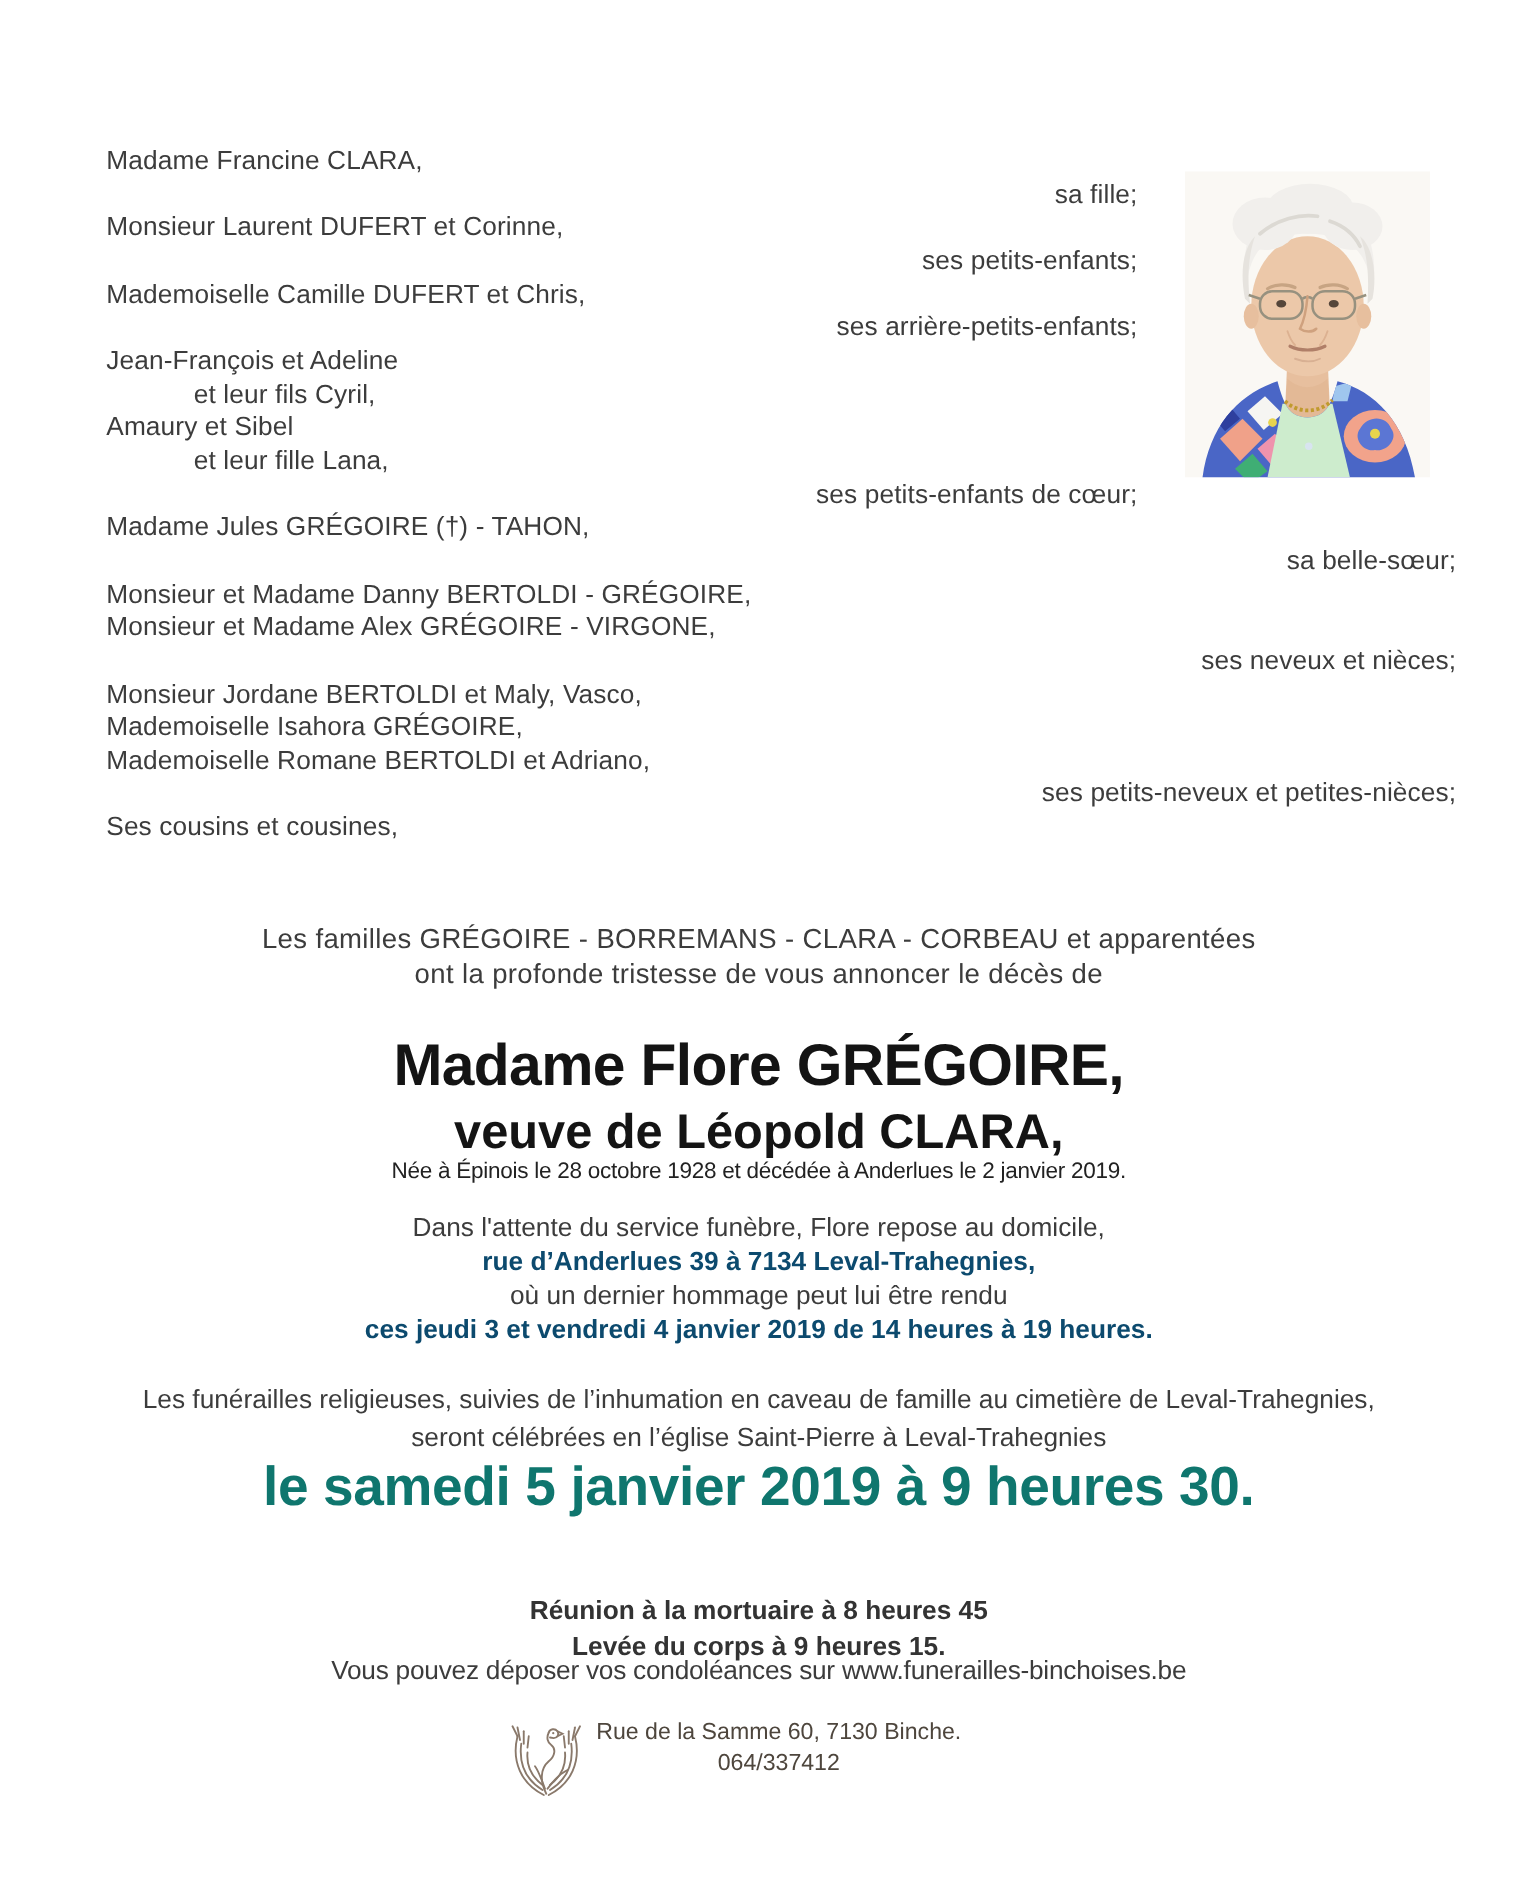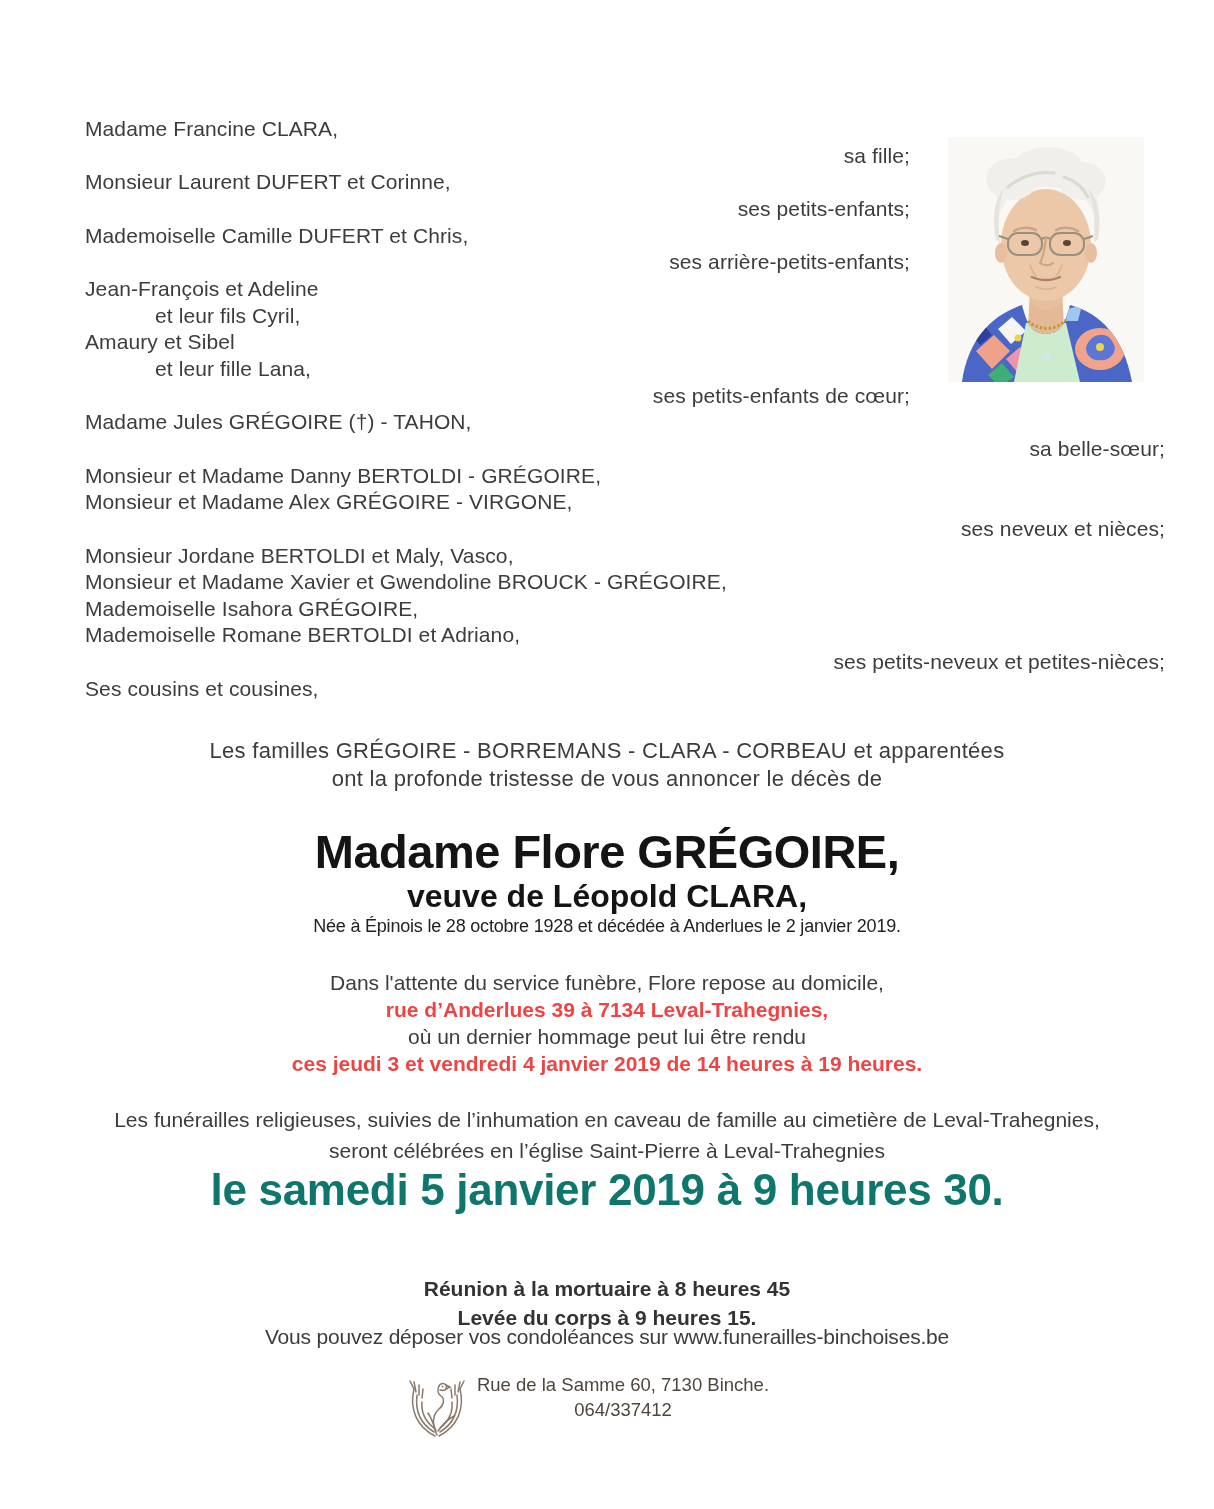--- a/index.html
+++ b/index.html
@@ -15,25 +15,25 @@
   .ln.rf{text-align:right;}
   .ln.ind{padding-left:70px;}
   
   .photo{position:absolute;left:948px;top:137px;width:196px;height:245px;}
   .photo svg{display:block;width:100%;height:100%;}
   
   .families{position:absolute;top:737px;left:0;width:100%;text-align:center;
     font-size:22px;line-height:28px;letter-spacing:0.3px;}
   .deceased{position:absolute;top:826px;left:0;width:100%;text-align:center;color:#141414;}
   .deceased h1{margin:0;font-size:47px;line-height:52px;font-weight:bold;letter-spacing:-0.5px;}
-  .deceased h2{margin:2px 0 0;font-size:32px;line-height:32px;font-weight:bold;}
+  .deceased h2{margin:12px 0 0;font-size:39px;line-height:32px;font-weight:bold;}
   .deceased .bd{margin-top:3px;font-size:18px;line-height:22px;color:#222222;letter-spacing:-0.2px;}
   .service{position:absolute;top:969px;left:0;width:100%;text-align:center;
     font-size:21px;line-height:27px;}
-  .service .b{font-weight:bold;color:#ef4444;}
+  .service .b{font-weight:bold;color:#0c4a6e;}
   .funeral{position:absolute;top:1104px;left:0;width:100%;text-align:center;
     font-size:21px;line-height:31px;}
   .funeral .date{font-size:44px;line-height:40px;font-weight:600;margin-top:4px;
     color:#0f766e;letter-spacing:-0.3px;}
   .schedule{position:absolute;top:1274px;left:0;width:100%;text-align:center;
     font-size:21px;line-height:29px;font-weight:600;color:#333333;}
   .condolences{position:absolute;top:1324px;left:0;width:100%;text-align:center;
     font-size:21px;line-height:25px;letter-spacing:-0.2px;}
   
   .footer{position:absolute;left:0;top:1363px;width:100%;height:110px;}
@@ -57,21 +57,20 @@
     <div class="ln ind">et leur fils Cyril,</div>
     <div class="ln">Amaury et Sibel</div>
     <div class="ln ind">et leur fille Lana,</div>
     <div class="ln rm">ses petits-enfants de cœur;</div>
     <div class="ln">Madame Jules GRÉGOIRE (†) - TAHON,</div>
     <div class="ln rf">sa belle-sœur;</div>
     <div class="ln">Monsieur et Madame Danny BERTOLDI - GRÉGOIRE,</div>
     <div class="ln">Monsieur et Madame Alex GRÉGOIRE - VIRGONE,</div>
     <div class="ln rf">ses neveux et nièces;</div>
     <div class="ln">Monsieur Jordane BERTOLDI et Maly, Vasco,</div>
-    <div class="ln">Monsieur et Madame Xavier et Gwendoline BROUCK - GRÉGOIRE,</div>
     <div class="ln">Mademoiselle Isahora GRÉGOIRE,</div>
     <div class="ln">Mademoiselle Romane BERTOLDI et Adriano,</div>
     <div class="ln rf">ses petits-neveux et petites-nièces;</div>
     <div class="ln">Ses cousins et cousines,</div>
   </section>
 
   <figure class="photo" style="margin:0;">
     <svg viewBox="0 0 196 245" aria-hidden="true">
       <defs>
         <clipPath id="blouseClip">

